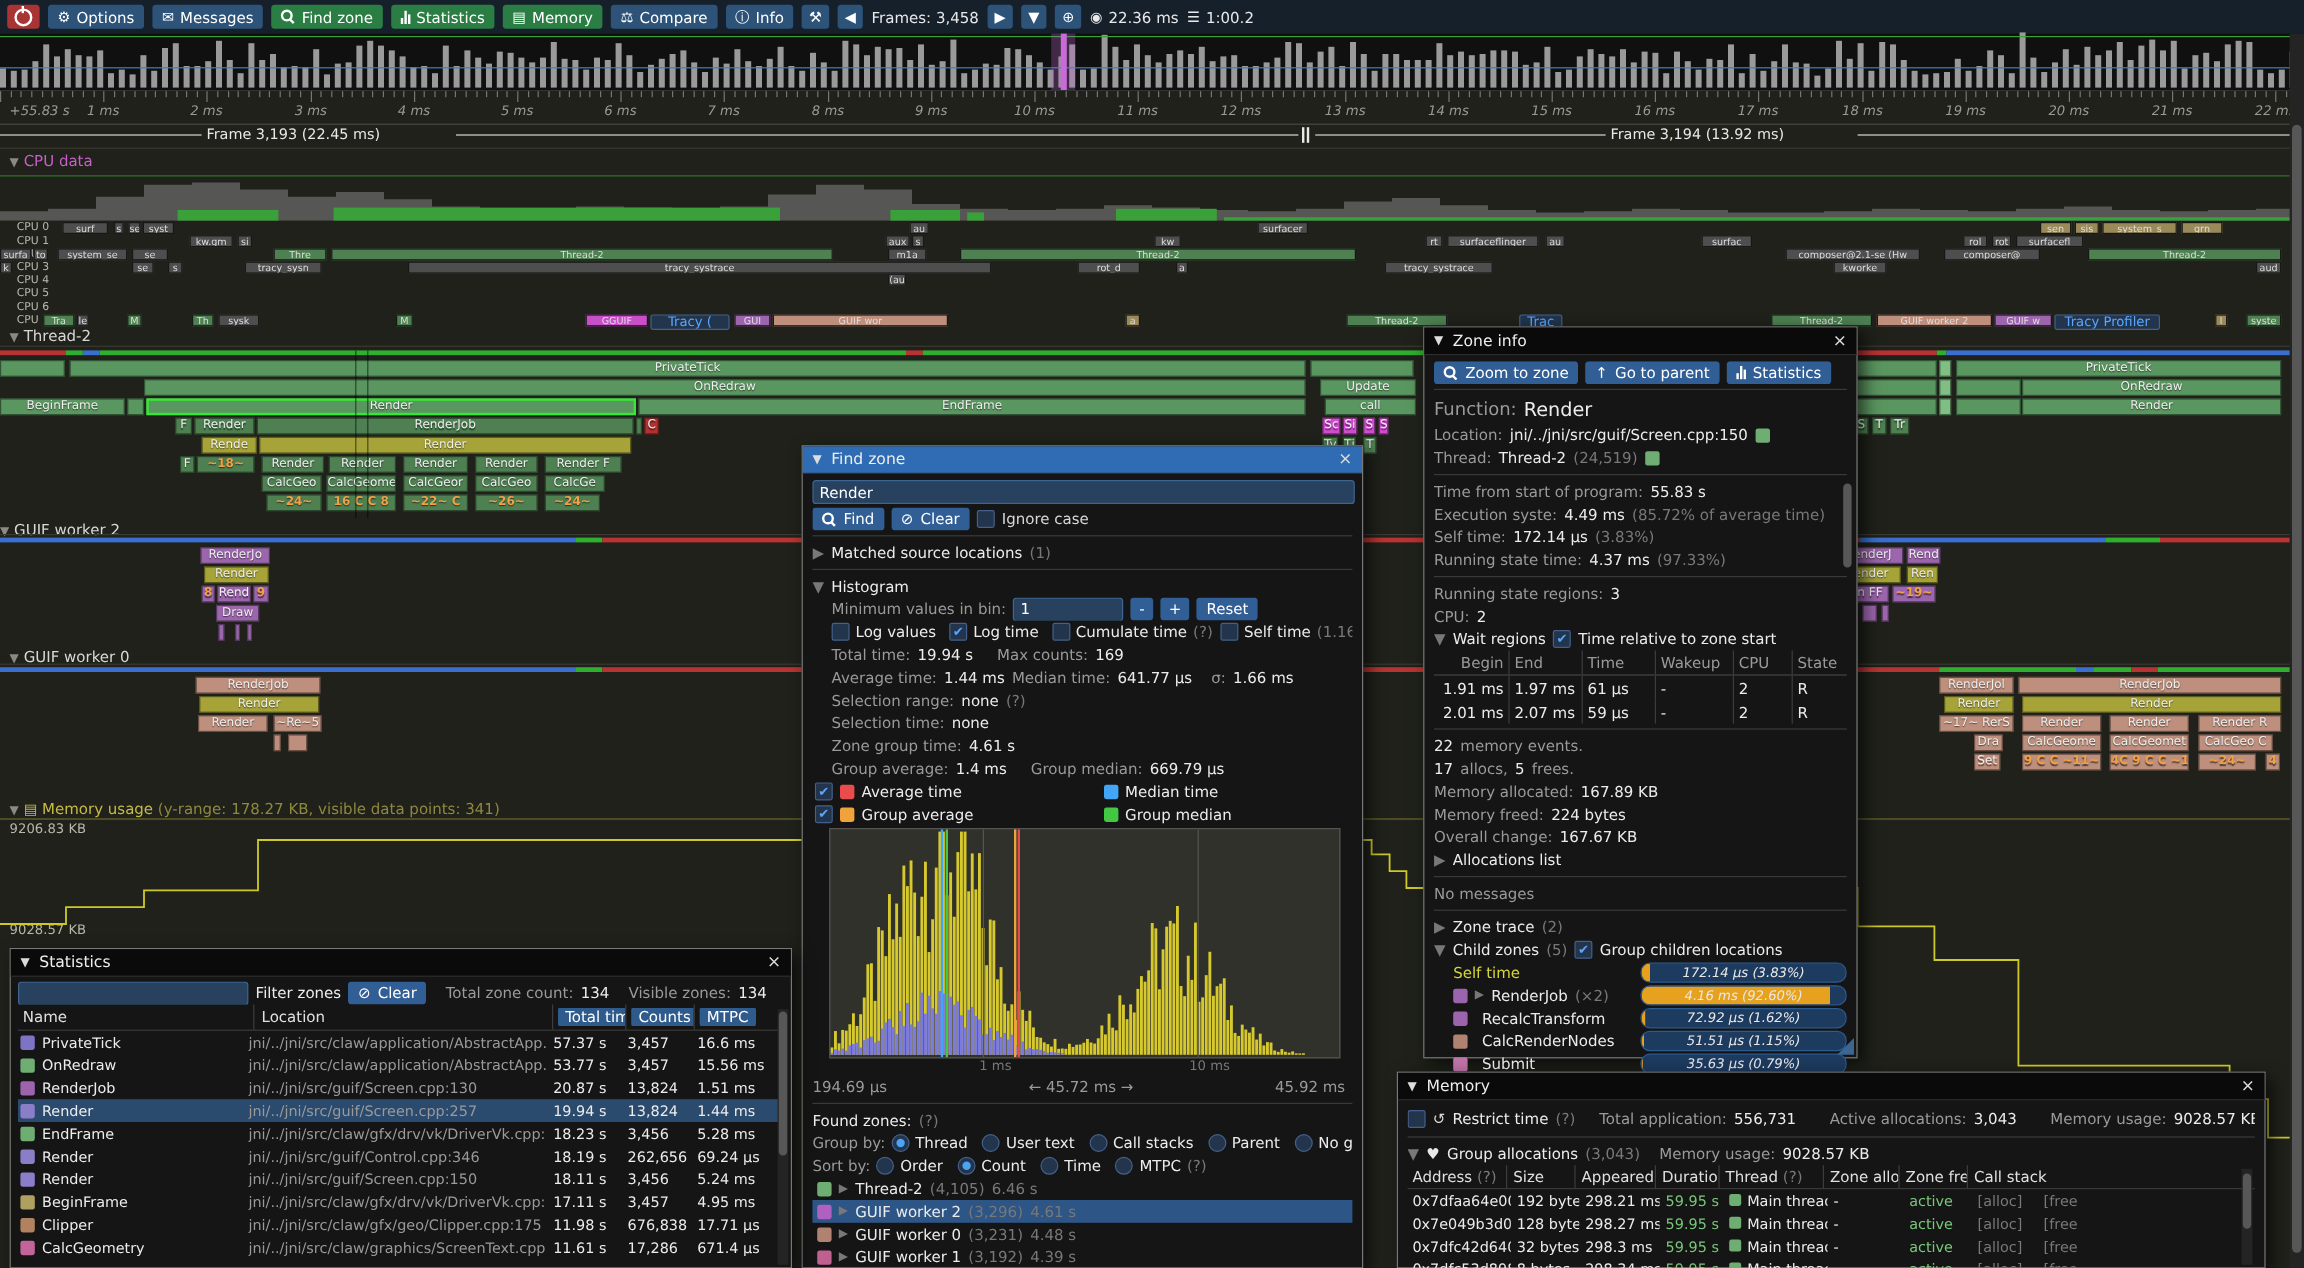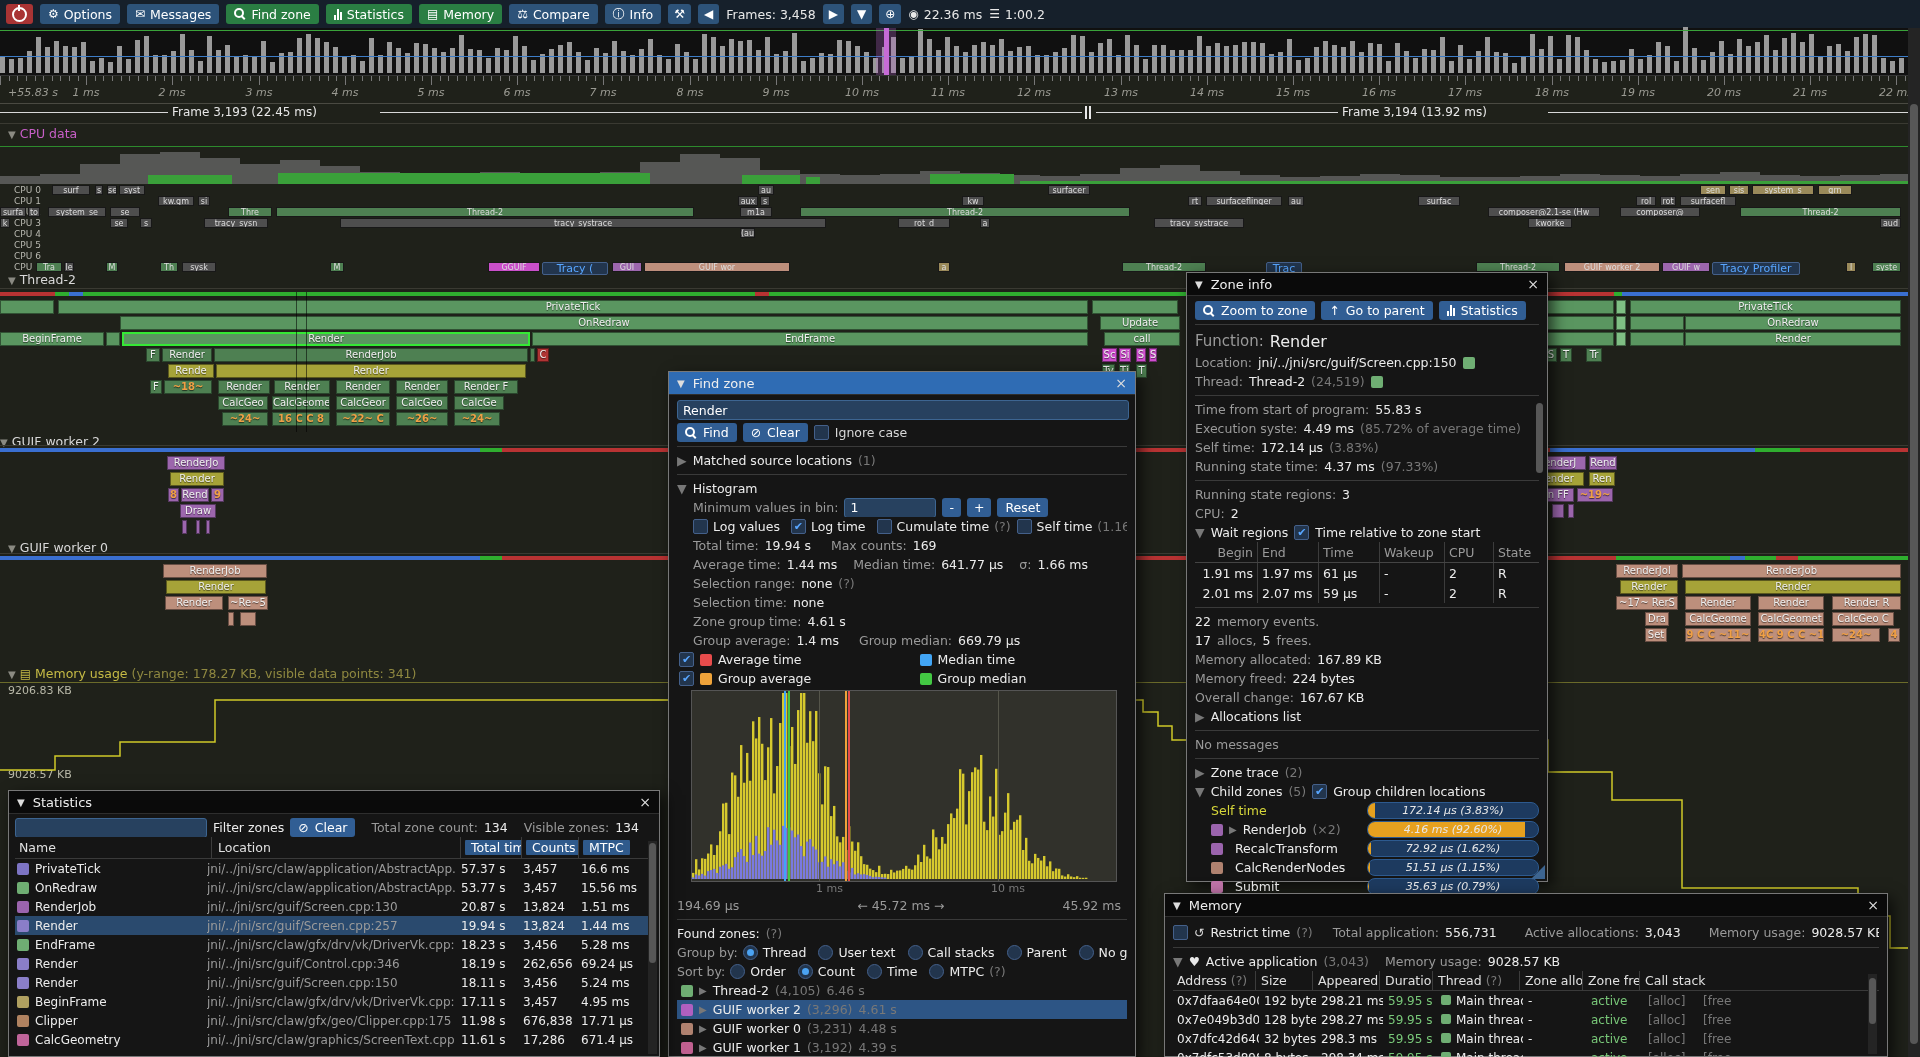--- a/index.html
+++ b/index.html
@@ -802,21 +802,21 @@
       <div class="zone zgd" style="left: 162px; top: 348px; width: 50px;">Render</div>
       <div class="zone zgd" style="left: 214px; top: 348px; width: 314px;">RenderJob</div>
       <div class="zone zgd" style="left: 530px; top: 348px; width: 5px;"></div>
       <div class="zone zr" style="left: 537px; top: 348px; width: 12px;">C</div>
       <div class="zone zm" style="left: 1102px; top: 348px; width: 15px;">Sc</div>
       <div class="zone zm" style="left: 1119px; top: 348px; width: 12px;">Si</div>
       <div class="zone zm" style="left: 1136px; top: 348px; width: 10px;">S</div>
       <div class="zone zm" style="left: 1149px; top: 348px; width: 8px;">S</div>
       <div class="zone zgd" style="left: 1545px; top: 348px; width: 12px;">S</div>
       <div class="zone zgd" style="left: 1560px; top: 348px; width: 12px;">T</div>
-      <div class="zone zgd" style="left: 1575px; top: 348px; width: 16px; margin-left: 11px;">Tr</div>
+      <div class="zone zgd" style="left: 1575px; top: 348px; width: 16px;">Tr</div>
       <div class="zone zy" style="left: 168px; top: 364px; width: 46px;">Rende</div>
       <div class="zone zy" style="left: 216px; top: 364px; width: 310px;">Render</div>
       <div class="zone zgd" style="left: 1102px; top: 364px; width: 13px;">Ty</div>
       <div class="zone zgd" style="left: 1119px; top: 364px; width: 11px;">Tj</div>
       <div class="zone zgd" style="left: 1136px; top: 364px; width: 11px;">T</div>
       <div class="zone zgd" style="left: 150px; top: 380px; width: 12px;">F</div>
       <div class="zone zgd zn" style="left: 164px; top: 380px; width: 48px;">~18~</div>
       <div class="zone zgd" style="left: 218px; top: 380px; width: 52px;">Render</div>
       <div class="zone zgd" style="left: 274px; top: 380px; width: 56px;">Render</div>
       <div class="zone zgd" style="left: 336px; top: 380px; width: 54px;">Render</div>
@@ -954,21 +954,21 @@
         </div>
       <div class="row" style="padding-left:16px">
           <span class="lab">Total time:</span>
           <span class="val">19.94 s</span>
           <span class="lab" style="margin-left:14px">Max counts:</span>
           <span class="val">169</span>
         </div>
       <div class="row" style="padding-left:16px">
           <span class="lab">Average time:</span>
           <span class="val">1.44 ms</span>
-          <span class="lab" style="margin-left:10px">Median time:</span>
+          <span class="lab" style="">Median time:</span>
           <span class="val">641.77 μs</span>
           <span class="lab" style="margin-left:10px">σ:</span>
           <span class="val">1.66 ms</span>
         </div>
       <div class="row" style="padding-left:16px">
           <span class="lab">Selection range:</span>
           <span class="val">none</span>
           <span class="dim">(?)</span>
         </div>
       <div class="row" style="padding-left:16px">
@@ -1669,21 +1669,21 @@
           <span class="val">556,731</span>
         <span class="lab" style="margin-left:22px">Active allocations:</span>
           <span class="val">3,043</span>
         <span class="lab" style="margin-left:22px">Memory usage:</span>
           <span class="val">9028.57 KB</span>
       </div>
       <div class="sep"></div>
       <div class="row">
         <span class="dim">▼</span>
           <span style="color:#e8e8e8">♥</span>
-        <span class="val">Active application</span>
+        <span class="val">Group allocations</span>
           <span class="dim">(3,043)</span>
         <span class="lab" style="margin-left:10px">Memory usage:</span>
           <span class="val">9028.57 KB</span>
       </div>
       <div class="thead" style="height:19px">
         <div class="cell" style="width:82px;padding-left:4px"><span>Address</span> <span class="dim">(?)</span></div>
         <div class="vsep"></div>
           <div class="cell" style="width:56px;padding-left:5px">Size</div>
         <div class="vsep"></div>
           <div class="cell" style="width:66px;padding-left:5px">Appeared at</div>

